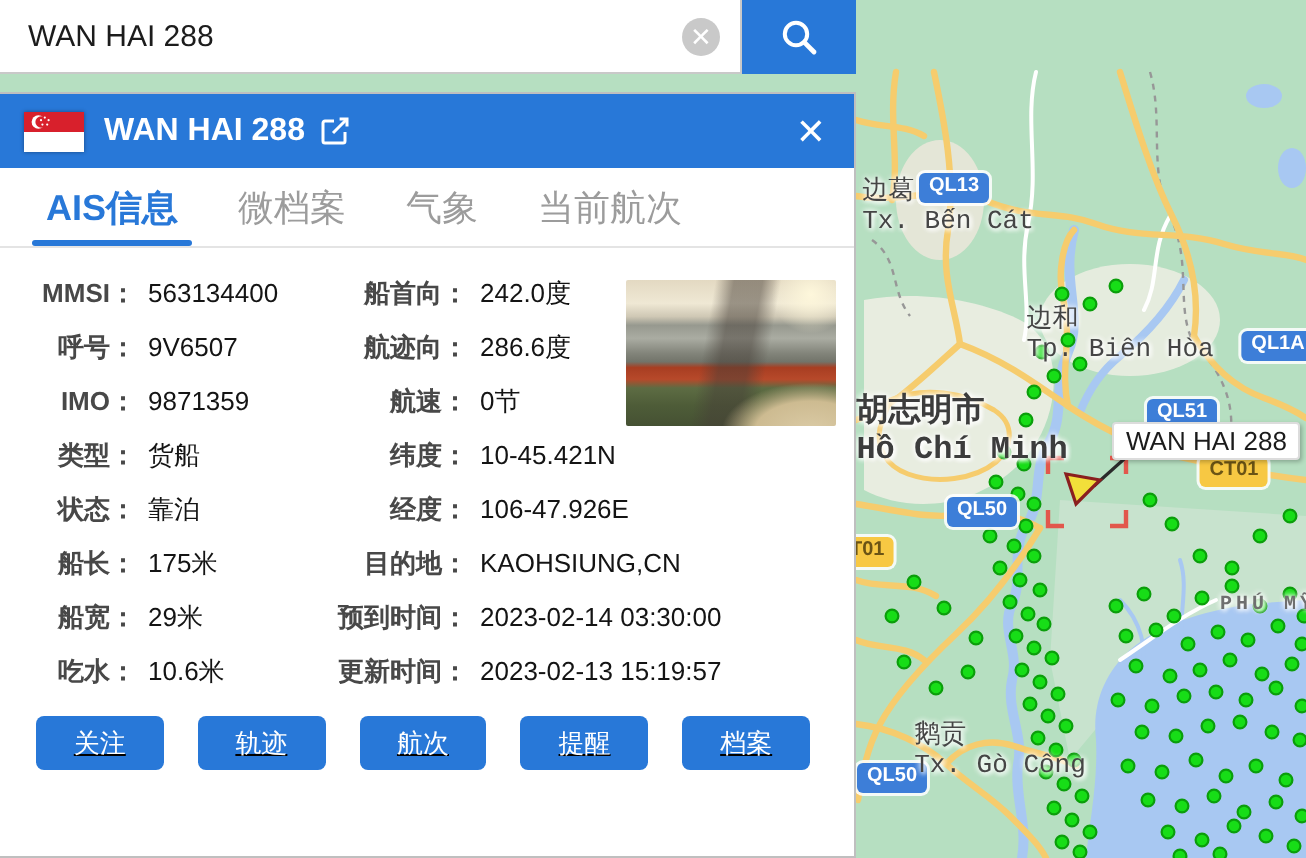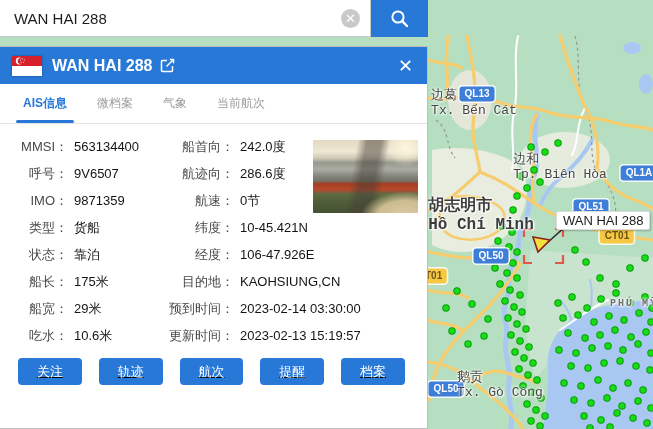--- a/index.html
+++ b/index.html
@@ -33,30 +33,30 @@
 
   
   #panel{position:absolute;left:0;top:46px;width:428px;height:383px;background:#fff;border:1px solid #bfbfbf;border-left:none;box-sizing:border-box;display:flex;flex-direction:column;}
   #panel-header{height:37px;background:#2878d8;display:flex;align-items:center;padding:0 12px;flex:none;}
   #panel-title{color:#fff;font-size:16px;font-weight:bold;margin-left:10px;}
   #edit-icon{margin-left:8px;display:flex;cursor:pointer;}
   #close-icon{margin-left:auto;color:#fff;font-size:18px;line-height:18px;cursor:pointer;padding:2px 2px;}
   #flag{width:30px;height:20px;flex:none;box-shadow:0 0 2px rgba(0,0,0,.4);}
 
   #tabs{height:39px;border-bottom:1px solid #e4e4e4;display:flex;align-items:stretch;padding-left:8px;flex:none;}
-  .tab{display:flex;align-items:center;padding:0 15px;font-size:12px;color:#9c9c9c;cursor:pointer;position:relative;}
+  .tab{display:flex;align-items:center;padding:0 15px;font-size:18px;color:#9c9c9c;cursor:pointer;position:relative;}
   .tab.active{color:#2878d8;font-weight:bold;}
   .tab.active::after{content:"";position:absolute;left:8px;right:8px;bottom:0;height:3px;background:#2878d8;border-radius:2px;}
 
   #content{position:relative;flex:1;padding:9px 8px 0 4px;font-size:13px;}
   #fields{display:flex;}
   #col-left{width:152px;flex:none;}
   #col-right{flex:1;}
   .frow{display:flex;align-items:center;height:27px;}
-  .flabel{color:#484848;text-align:right;flex:none;margin-right:6px;}
+  .flabel{color:#484848;text-align:right;flex:none;margin-right:6px;font-weight:bold;}
   #col-left .flabel{width:64px;}
   #col-right .flabel{width:78px;}
   .fvalue{color:#141414;white-space:nowrap;}
   #ship-photo{position:absolute;right:9px;top:16px;width:105px;height:73px;cursor:pointer;border-radius:1px;
     background:
       radial-gradient(ellipse 62px 34px at 88% 104%, #dbcba6 0%, #cdbb91 45%, rgba(205,187,145,0) 72%),
       radial-gradient(circle 26px at 88% 10%, rgba(255,248,220,.95), rgba(255,248,220,0) 75%),
       linear-gradient(100deg, rgba(70,62,55,0) 38%, rgba(70,62,55,.5) 46%, rgba(70,62,55,.5) 58%, rgba(70,62,55,0) 66%),
       linear-gradient(180deg,#e3d9c2 0%,#efe8d4 16%,#cfc8b5 25%,#97998f 31%,#aaaca2 40%,#83857b 50%,#72746a 56%,#a83e22 60%,#b7492a 68%,#5d6c43 74%,#4e5c38 86%,#455133 100%);}
 
@@ -254,21 +254,21 @@
           <div>Tx. Bến Cát</div>
         </div>
         <div class="city-label " style="left: 560px; top: 167px;">
           <div>边和</div>
           <div>Tp. Biên Hòa</div>
         </div>
         <div class="city-label major" style="left: 481px; top: 216px;">
           <div>胡志明市</div>
           <div>Hồ Chí Minh</div>
         </div>
-        <div class="city-label " style="left: 500px; top: 385px;">
+        <div class="city-label " style="left: 500px; top: 375px;">
           <div>鹅贡</div>
           <div>Tx. Gò Công</div>
         </div>
         <div class="city-label small" style="left: 634px; top: 303px;">
           <div>PHÚ MỸ</div>
         </div>
       </div>
     <div id="ship-map-label">WAN HAI 288</div>
   </div>
 

